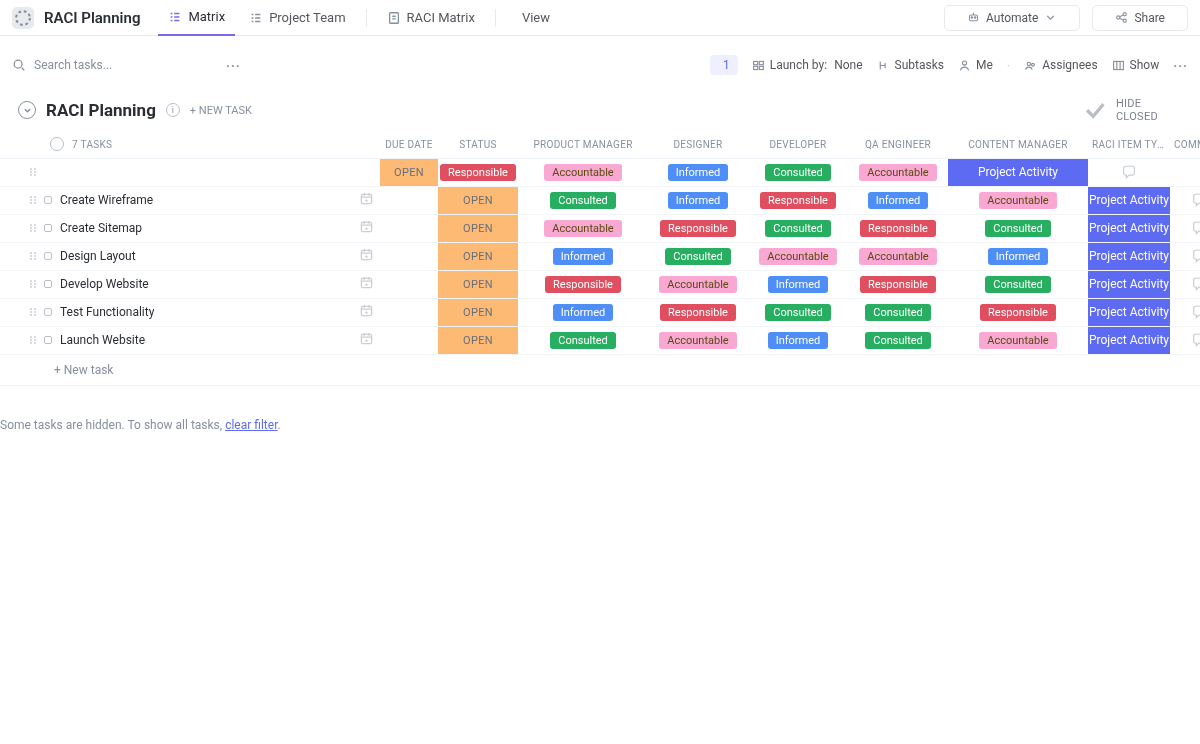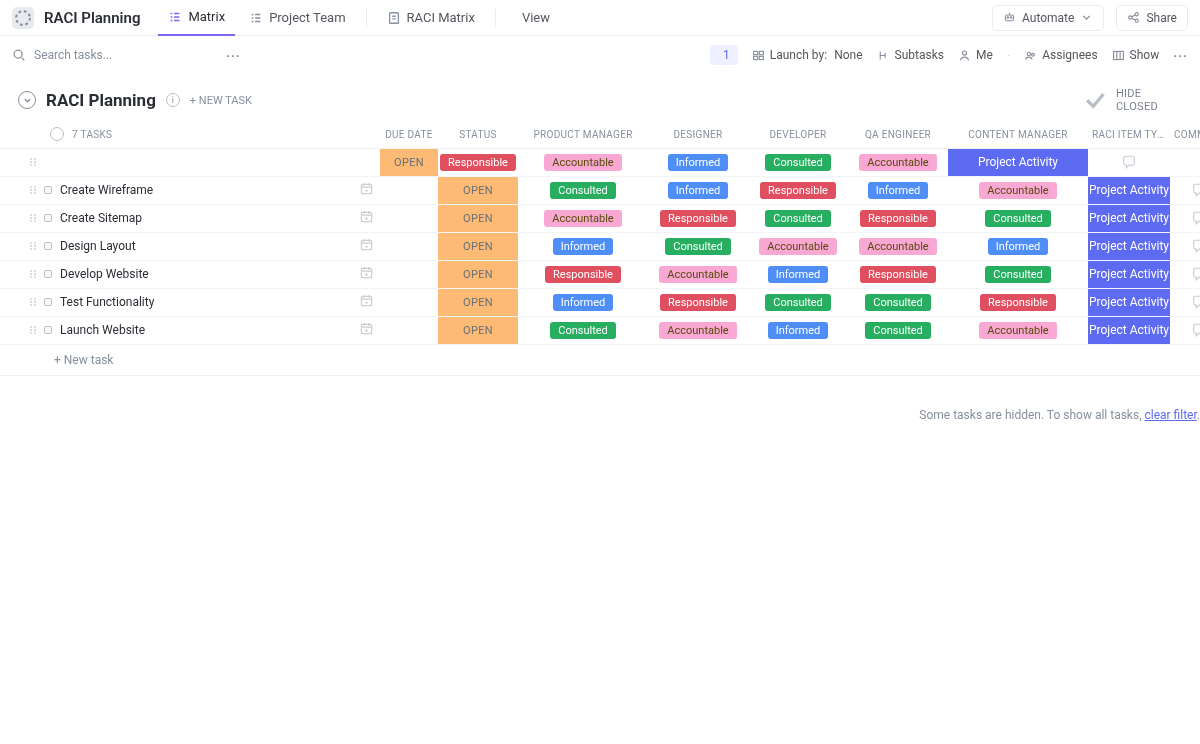--- a/index.html
+++ b/index.html
@@ -6,24 +6,24 @@
 body{font-family:-apple-system,BlinkMacSystemFont,"Segoe UI",Roboto,sans-serif;font-size:13px;color:#2a2e34;background:#fff;width:1200px;height:744px;overflow:hidden}
 .topbar{height:36px;border-bottom:1px solid #e8eaed;display:flex;align-items:center;padding:0 12px;gap:4px}
 .ws-badge{width:22px;height:22px;border-radius:5px;background:#e8eaed;display:flex;align-items:center;justify-content:center;margin-right:6px}
 .ws-title{font-weight:600;font-size:15px;margin-right:14px}
 .tab{height:36px;display:flex;align-items:center;gap:6px;padding:0 10px;color:#54575d;cursor:pointer;font-size:13px}
 .tab.active{border-bottom:2px solid #7b68ee;color:#2a2e34}
 .tab svg{width:14px;height:14px}
 .vdiv{width:1px;height:18px;background:#e8eaed;margin:0 6px}
 .plusview{color:#54575d;display:flex;gap:6px;padding:0 10px;cursor:pointer}
 .spacer{flex:1}
-.pillbtn{height:26px;border:1px solid #e8eaed;border-radius:5px;display:flex;align-items:center;gap:6px;padding:0 10px;color:#54575d;cursor:pointer;font-size:12px}
+.pillbtn{height:26px;border:1px solid #e8eaed;border-radius:5px;display:flex;align-items:center;gap:6px;padding:0 22px;color:#54575d;cursor:pointer;font-size:12px}
 .pillbtn svg{width:13px;height:13px}
 .chev{width:12px;height:12px}
-.toolbar{height:26px;display:flex;align-items:center;padding:0 12px;gap:14px;margin-top:6px;margin-bottom:4px}
+.toolbar{height:26px;display:flex;align-items:center;padding:0 12px;gap:14px;margin-top:16px;margin-bottom:4px}
 .search{display:flex;align-items:center;gap:8px;color:#87909e;font-size:12px;flex:0 0 200px}
 .search svg{width:14px;height:14px}
 .toolbtn{display:flex;align-items:center;gap:5px;color:#54575d;font-size:12px;cursor:pointer}
 .toolbtn svg{width:13px;height:13px}
 .filterpill{background:#eef0ff;color:#5d6af2;border-radius:4px;padding:3px 8px;font-size:12px;display:flex;align-items:center;gap:5px}
 .more{color:#87909e;font-weight:700;letter-spacing:1px;cursor:pointer}
 .group-hdr{display:flex;align-items:center;gap:10px;padding:14px 18px 6px}
 .group-hdr .circ{width:18px;height:18px;border:1.5px solid #87909e;border-radius:50%;display:flex;align-items:center;justify-content:center}
 .group-hdr .circ svg{width:9px;height:9px}
 .group-title{font-weight:700;font-size:17px}
@@ -48,21 +48,21 @@
 .badge{display:inline-block;padding:2px 8px;border-radius:3px;font-size:11px;color:#fff}
 .b-resp{background:#e04f5f}
 .b-acc{background:#f9a8d4;color:#5a4a0b}
 .b-inf{background:#4f8ef7}
 .b-cons{background:#27ae60}
 .bcell{display:flex;align-items:center;justify-content:center;height:100%}
 .raci{background:#5d6af2;color:#fff;height:100%;display:flex;align-items:center;justify-content:center;font-size:12px}
 .cmt{display:flex;align-items:center;justify-content:center;color:#c9cdd4}
 .cmt svg{width:16px;height:16px}
 .addrow{padding:8px 0 8px 54px;color:#87909e;font-size:12px;cursor:pointer;border-bottom:1px solid #eef1f5}
-.hiddenmsg{text-align:right;color:#87909e;font-size:12px;margin-top:32px}
+.hiddenmsg{text-align:left;color:#87909e;font-size:12px;margin-top:32px}
 .hiddenmsg a{color:#5d6af2;text-decoration:underline;cursor:pointer}
 </style>
 </head>
 <body>
 
 <div class="topbar">
   <div class="ws-badge">
     <svg viewBox="0 0 16 16" fill="none" stroke="#87909e" stroke-width="1.5">
         <circle cx="8" cy="8" r="5" stroke-dasharray="2 2"></circle>
       </svg>

